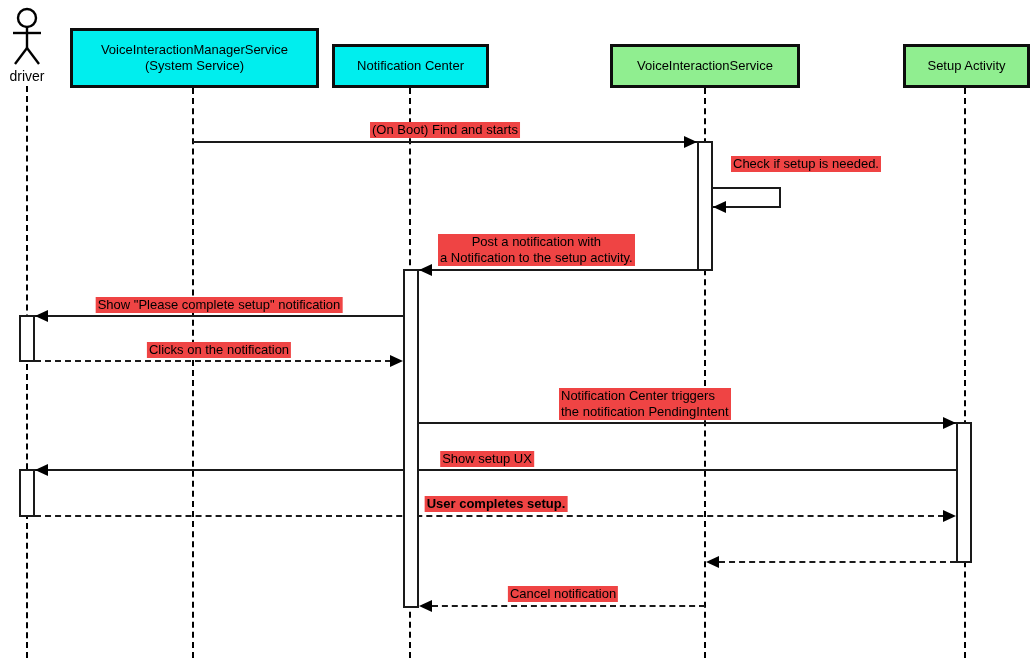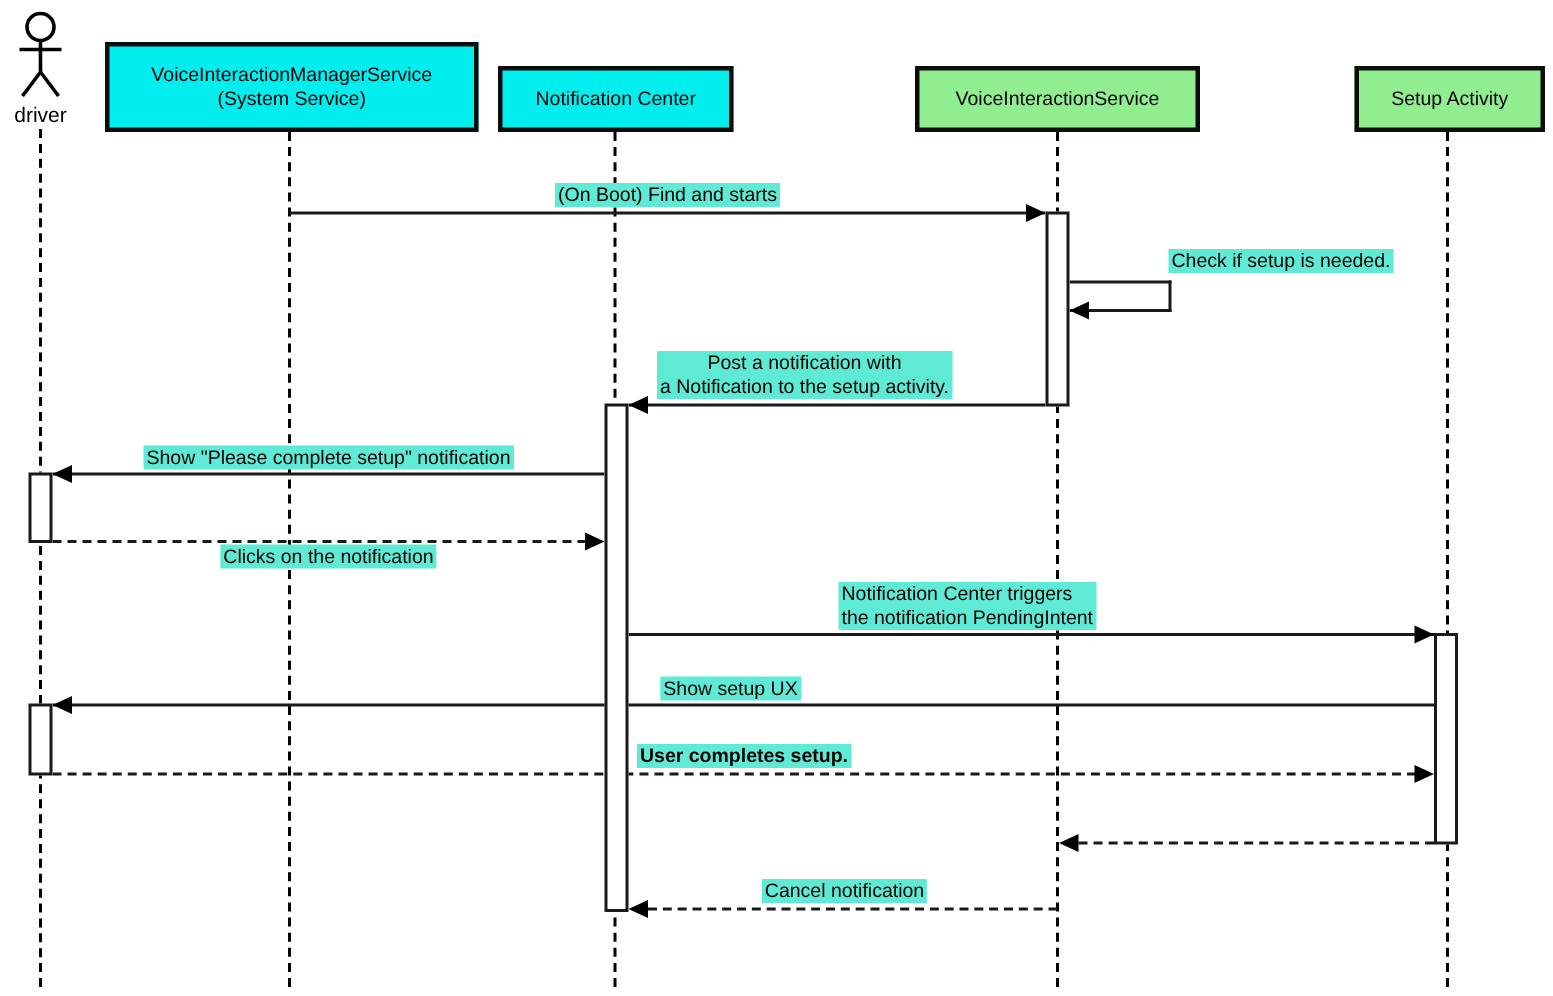--- a/index.html
+++ b/index.html
@@ -19,21 +19,21 @@
   .act { position:absolute; width:16px; box-sizing:border-box; background:#fff; border:2px solid #1a1a1a; z-index:3; }
   
   .hl { position:absolute; height:2px; background:#1a1a1a; z-index:2; }
   .hd { position:absolute; height:0; border-top:2px dashed #1a1a1a; z-index:2; }
   .vl { position:absolute; width:2px; background:#1a1a1a; z-index:2; }
   
   .ah { position:absolute; width:0; height:0; border-top:6px solid transparent; border-bottom:6px solid transparent; z-index:5; }
   .ah.r { border-left:13px solid #000; }
   .ah.l { border-right:13px solid #000; }
   
-  .lbl { position:absolute; font-size:13px; line-height:16px; background:#5eead4; padding:0 2px; white-space:nowrap; z-index:6; }
+  .lbl { position:absolute; font-size:13px; line-height:16px; background:#ef4444; padding:0 2px; white-space:nowrap; z-index:6; }
   .ctr { transform:translateX(-50%); }
   
   .actor-svg { position:absolute; left:5px; top:6px; z-index:4; }
   .actor-label { position:absolute; left:27px; top:68px; transform:translateX(-50%); font-size:14px; background:#fff; padding:0 2px; z-index:4; }
 </style>
 </head>
 <body>
 
 <div class="canvas">
 
@@ -75,36 +75,36 @@
   <div class="act" style="left:956px; top:422px; height:141px;"></div>
 
   <div class="hl" style="left:193px; top:141px; width:504px;"></div>
   <div class="ah r" style="left:684px; top:136px;"></div>
   <div class="lbl ctr" style="left:445px; top:122px;">(On Boot) Find and starts</div>
 
   <div class="hl" style="left:713px; top:187px; width:68px;"></div>
   <div class="vl" style="left:779px; top:187px; height:21px;"></div>
   <div class="hl" style="left:713px; top:206px; width:68px;"></div>
   <div class="ah l" style="left:713px; top:201px;"></div>
-  <div class="lbl" style="left:731px; top:166px;margin-left:48px;">Check if setup is needed.</div>
+  <div class="lbl" style="left:731px; top:156px;">Check if setup is needed.</div>
 
   <div class="hl" style="left:419px; top:269px; width:278px;"></div>
   <div class="ah l" style="left:419px; top:264px;"></div>
   <div class="lbl" style="left:438px; top:234px;text-align:center;">
     <div>Post a notification with</div>
     <div>a Notification to the setup activity.</div>
   </div>
 
   <div class="hl" style="left:35px; top:315px; width:368px;"></div>
   <div class="ah l" style="left:35px; top:310px;"></div>
   <div class="lbl ctr" style="left:219px; top:297px;">Show "Please complete setup" notification</div>
 
   <div class="hd" style="left:35px; top:360px; width:356px;"></div>
   <div class="ah r" style="left:390px; top:355px;"></div>
-  <div class="lbl ctr" style="left:219px; top:342px;margin-top:21px;">Clicks on the notification</div>
+  <div class="lbl ctr" style="left:219px; top:342px;">Clicks on the notification</div>
 
   <div class="hl" style="left:419px; top:422px; width:537px;"></div>
   <div class="ah r" style="left:943px; top:417px;"></div>
   <div class="lbl" style="left:559px; top:388px;">
     <div>Notification Center triggers</div>
     <div>the notification PendingIntent</div>
   </div>
 
   <div class="hl" style="left:35px; top:469px; width:921px;"></div>
   <div class="ah l" style="left:35px; top:464px;"></div>

